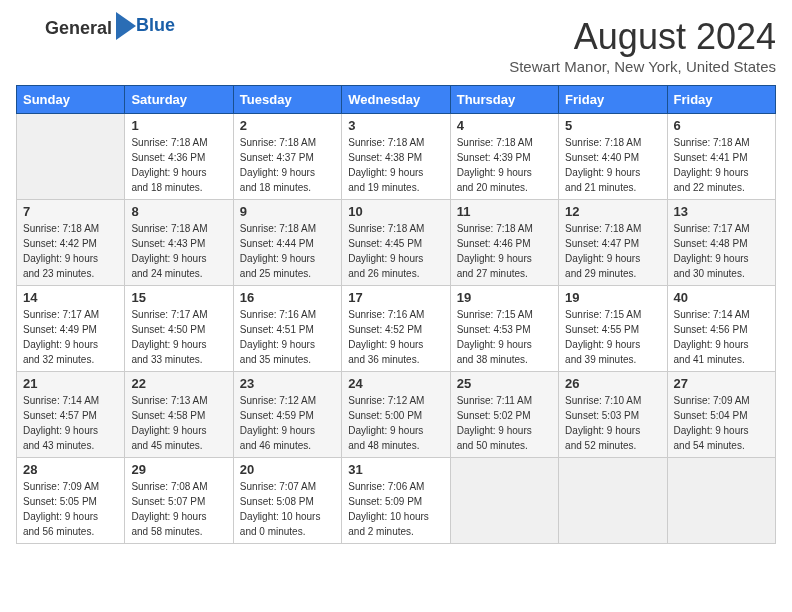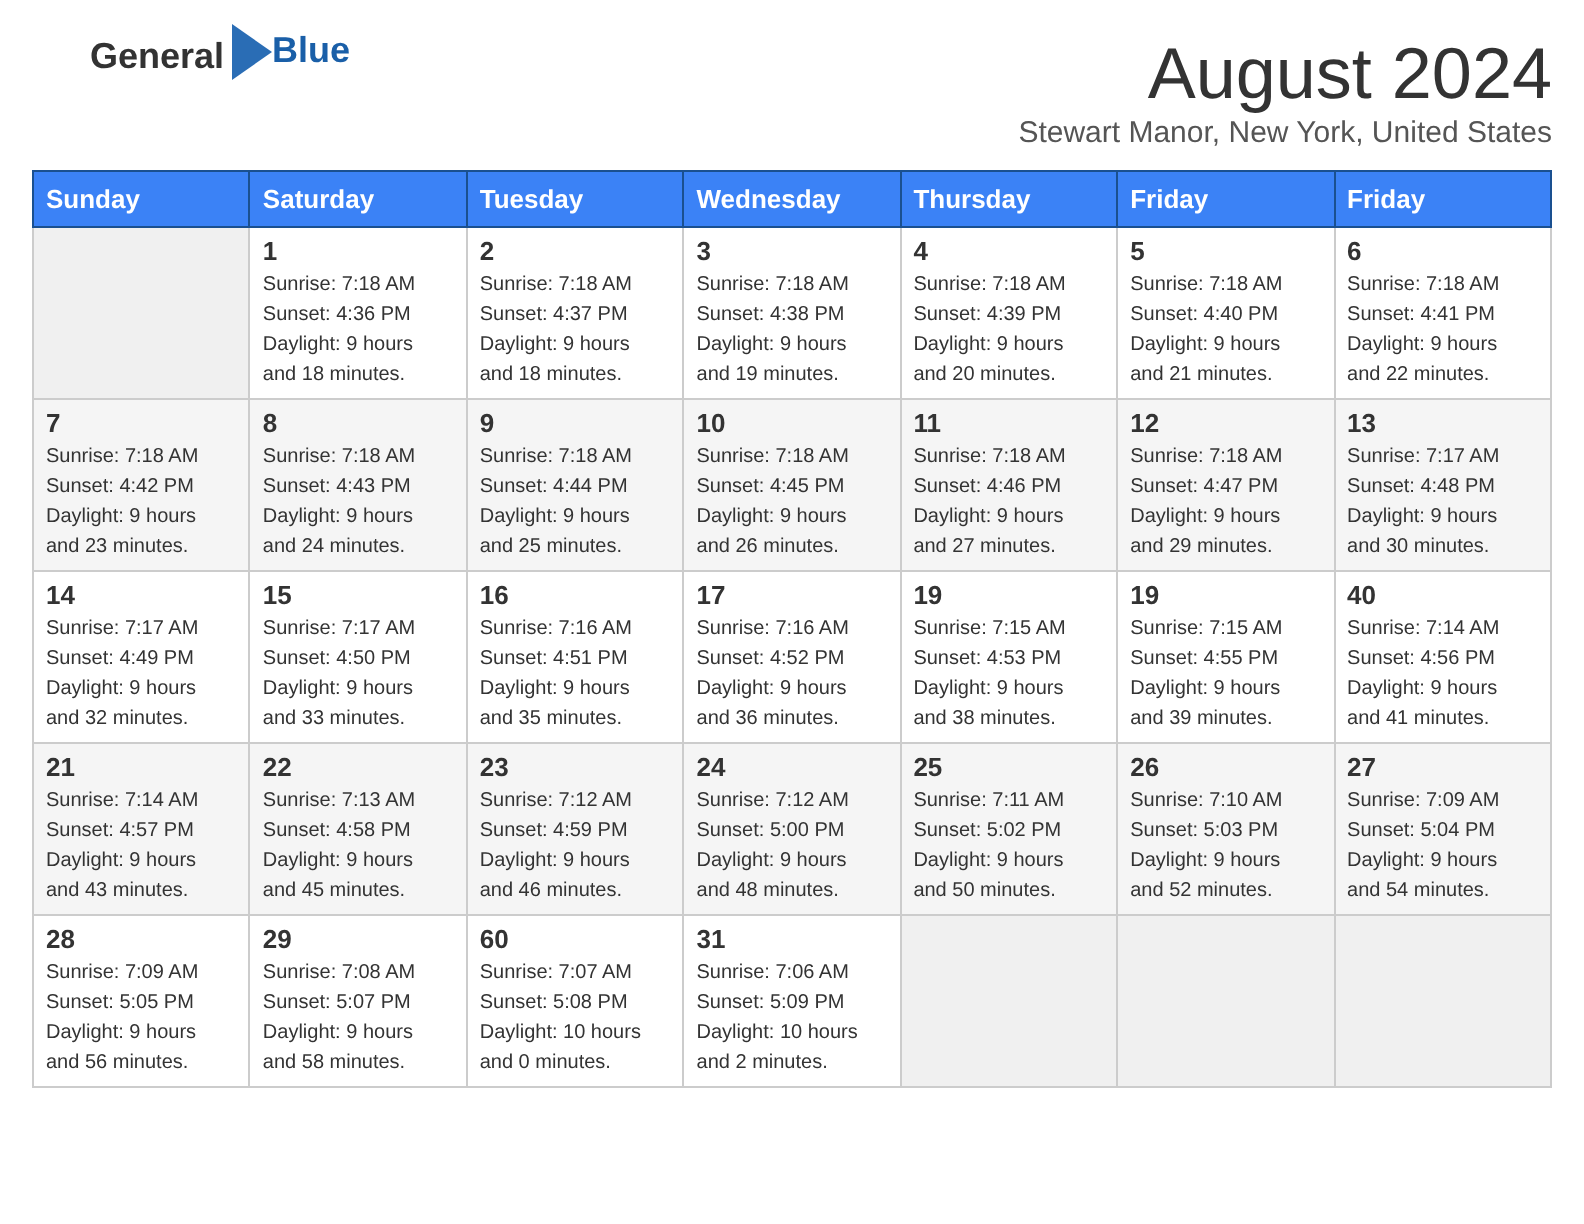--- a/index.html
+++ b/index.html
@@ -341,21 +341,21 @@
 and 56 minutes.</div>
         </td>
         <td>
           <div class="day-number">29</div>
           <div class="day-info" style="white-space: pre-line;">Sunrise: 7:08 AM
 Sunset: 5:07 PM
 Daylight: 9 hours
 and 58 minutes.</div>
         </td>
         <td>
-          <div class="day-number">60</div>
+          <div class="day-number">20</div>
           <div class="day-info" style="white-space: pre-line;">Sunrise: 7:07 AM
 Sunset: 5:08 PM
 Daylight: 10 hours
 and 0 minutes.</div>
         </td>
         <td>
           <div class="day-number">31</div>
           <div class="day-info" style="white-space: pre-line;">Sunrise: 7:06 AM
 Sunset: 5:09 PM
 Daylight: 10 hours

